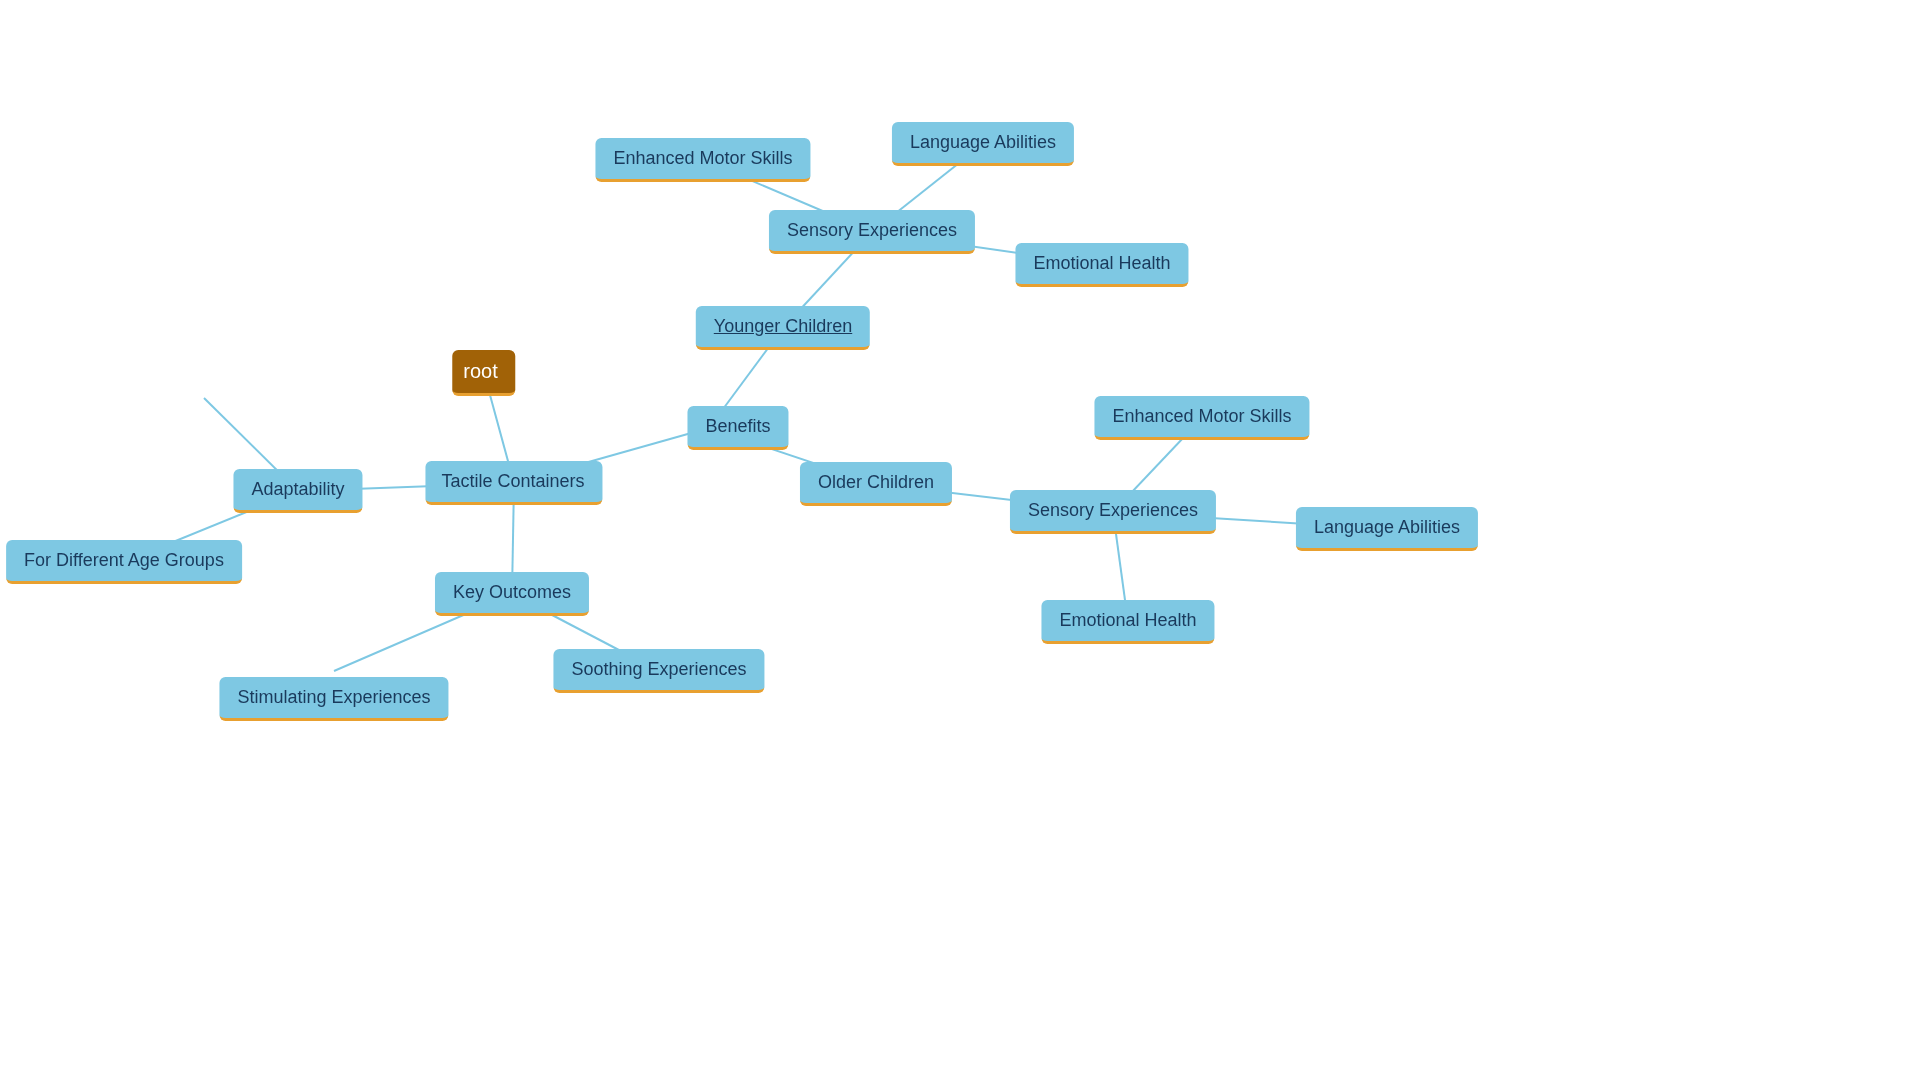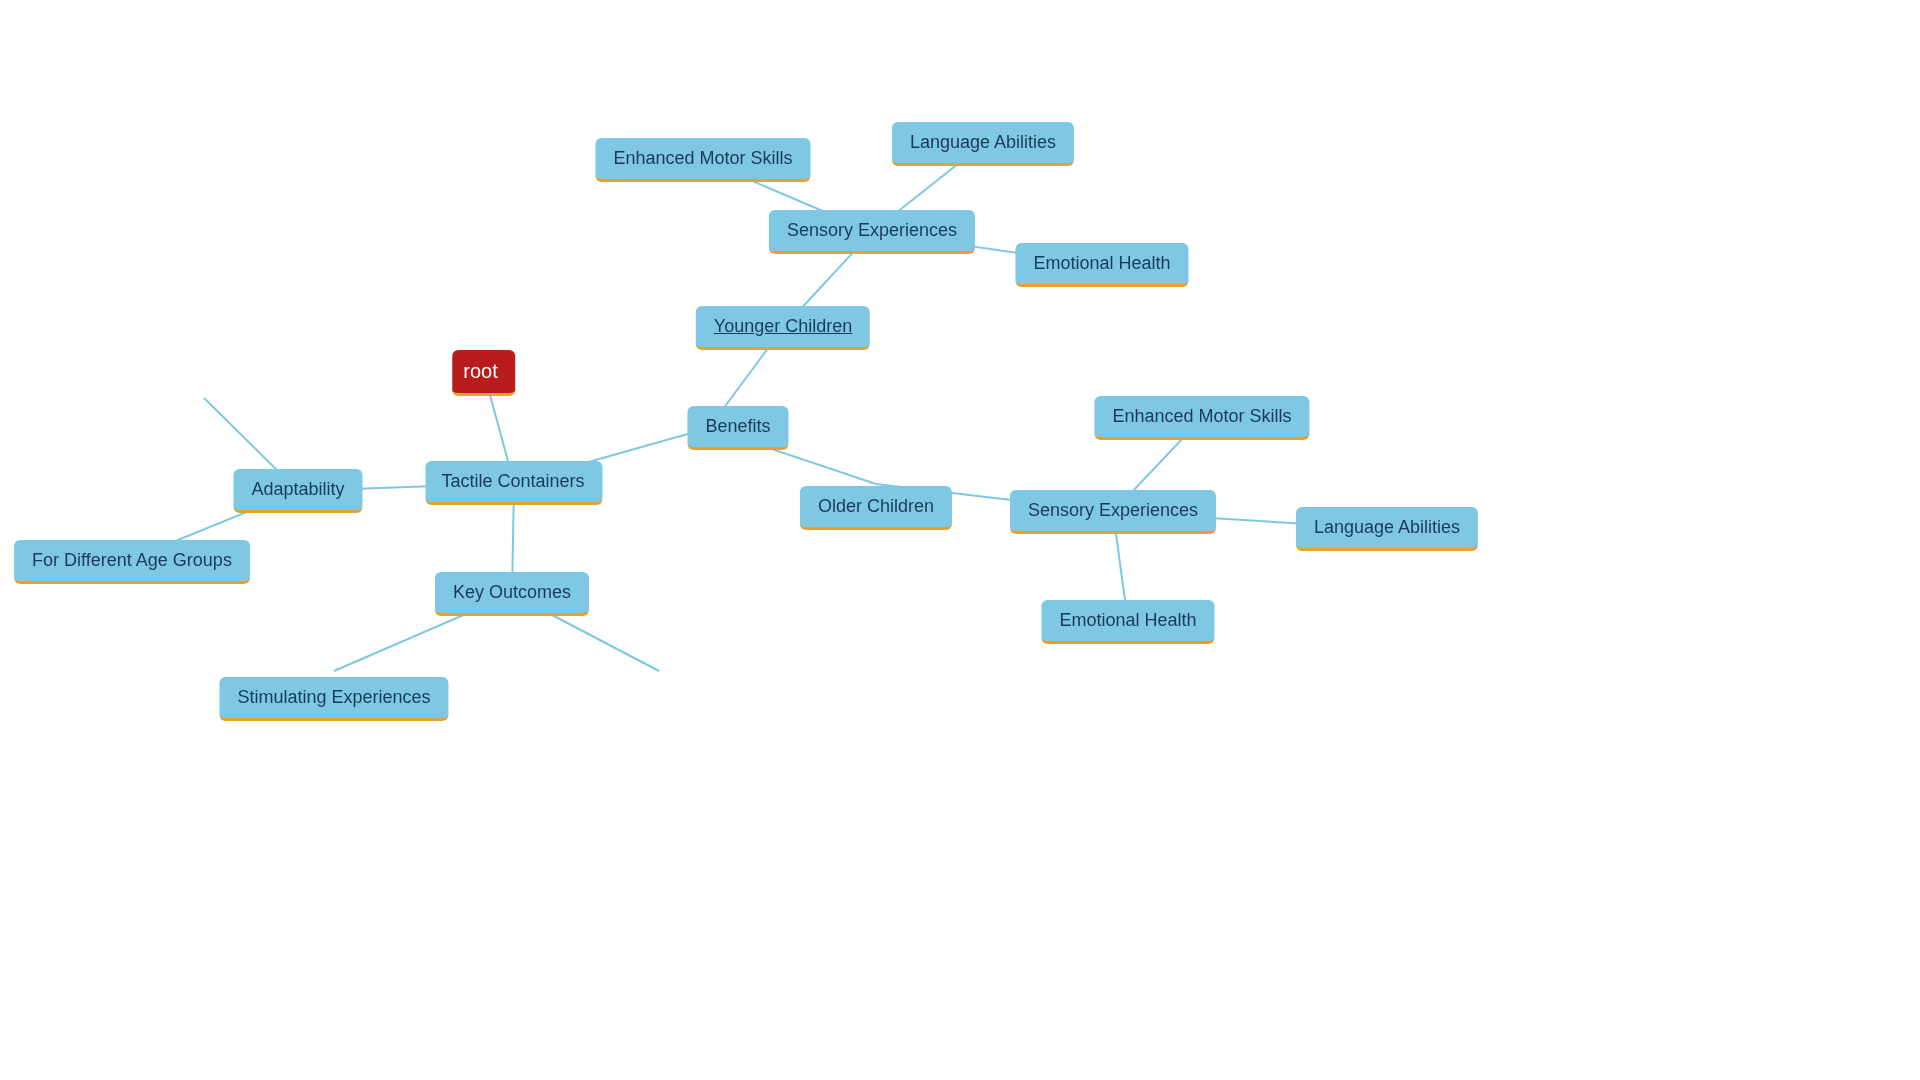--- a/index.html
+++ b/index.html
@@ -29,21 +29,21 @@
       border-bottom: 3px solid #e8a030;
       padding: 10px 18px;
       font-size: 18px;
       font-weight: 500;
       color: #1a3a5c;
       white-space: nowrap;
       cursor: pointer;
       transform: translate(-50%, -50%);
     }
     .node.root {
-      background: #b91c1c;
+      background: #a16207;
       color: #ffffff;
       border-bottom: 3px solid #e8a030;
       font-size: 20px;
       padding-left: 11px;
     }
   </style>
 </head>
 <body>
 
 <div id="canvas">
@@ -63,27 +63,28 @@
       <line x1="872" y1="232" x2="1102" y2="265" stroke="#7ec8e3" stroke-width="2"></line>
       <line x1="709" y1="428" x2="876" y2="484" stroke="#7ec8e3" stroke-width="2"></line>
       <line x1="876" y1="484" x2="1113" y2="512" stroke="#7ec8e3" stroke-width="2"></line>
       <line x1="1113" y1="512" x2="1202" y2="418" stroke="#7ec8e3" stroke-width="2"></line>
       <line x1="1113" y1="512" x2="1387" y2="529" stroke="#7ec8e3" stroke-width="2"></line>
       <line x1="1113" y1="512" x2="1128" y2="622" stroke="#7ec8e3" stroke-width="2"></line>
     </svg>
 <div class="node root" style="left: 484px; top: 373px;">root</div>
     <div class="node" style="left: 514px; top: 483px; padding-left: 16px;">Tactile Containers</div>
     <div class="node" style="left: 298px; top: 491px; text-align: center;">Adaptability</div>
-    <div class="node" style="left: 132px; top: 562px;">For Different Age Groups</div>
+    <div class="node" style="left: 124px; top: 562px;">For Different Age Groups</div>
     <div class="node" style="left: 738px; top: 428px;">Benefits</div>
     <div class="node" style="left: 512px; top: 594px;">Key Outcomes</div>
     <div class="node" style="left: 334px; top: 671px; margin-top: 28px;">Stimulating Experiences</div>
+    <div class="node" style="left: 659px; top: 671px;">Soothing Experiences</div>
     <div class="node" style="left: 783px; top: 328px; text-decoration: underline;">Younger Children</div>
     <div class="node" style="left: 872px; top: 232px;">Sensory Experiences</div>
     <div class="node" style="left: 703px; top: 160px;">Enhanced Motor Skills</div>
     <div class="node" style="left: 983px; top: 144px;">Language Abilities</div>
     <div class="node" style="left: 1102px; top: 265px;">Emotional Health</div>
-    <div class="node" style="left: 876px; top: 484px; margin-top: 24px;">Older Children</div>
+    <div class="node" style="left: 876px; top: 484px;">Older Children</div>
     <div class="node" style="left: 1113px; top: 512px;">Sensory Experiences</div>
     <div class="node" style="left: 1202px; top: 418px;">Enhanced Motor Skills</div>
     <div class="node" style="left: 1387px; top: 529px;">Language Abilities</div>
     <div class="node" style="left: 1128px; top: 622px;">Emotional Health</div>
   </div>
 
 </body></html>

